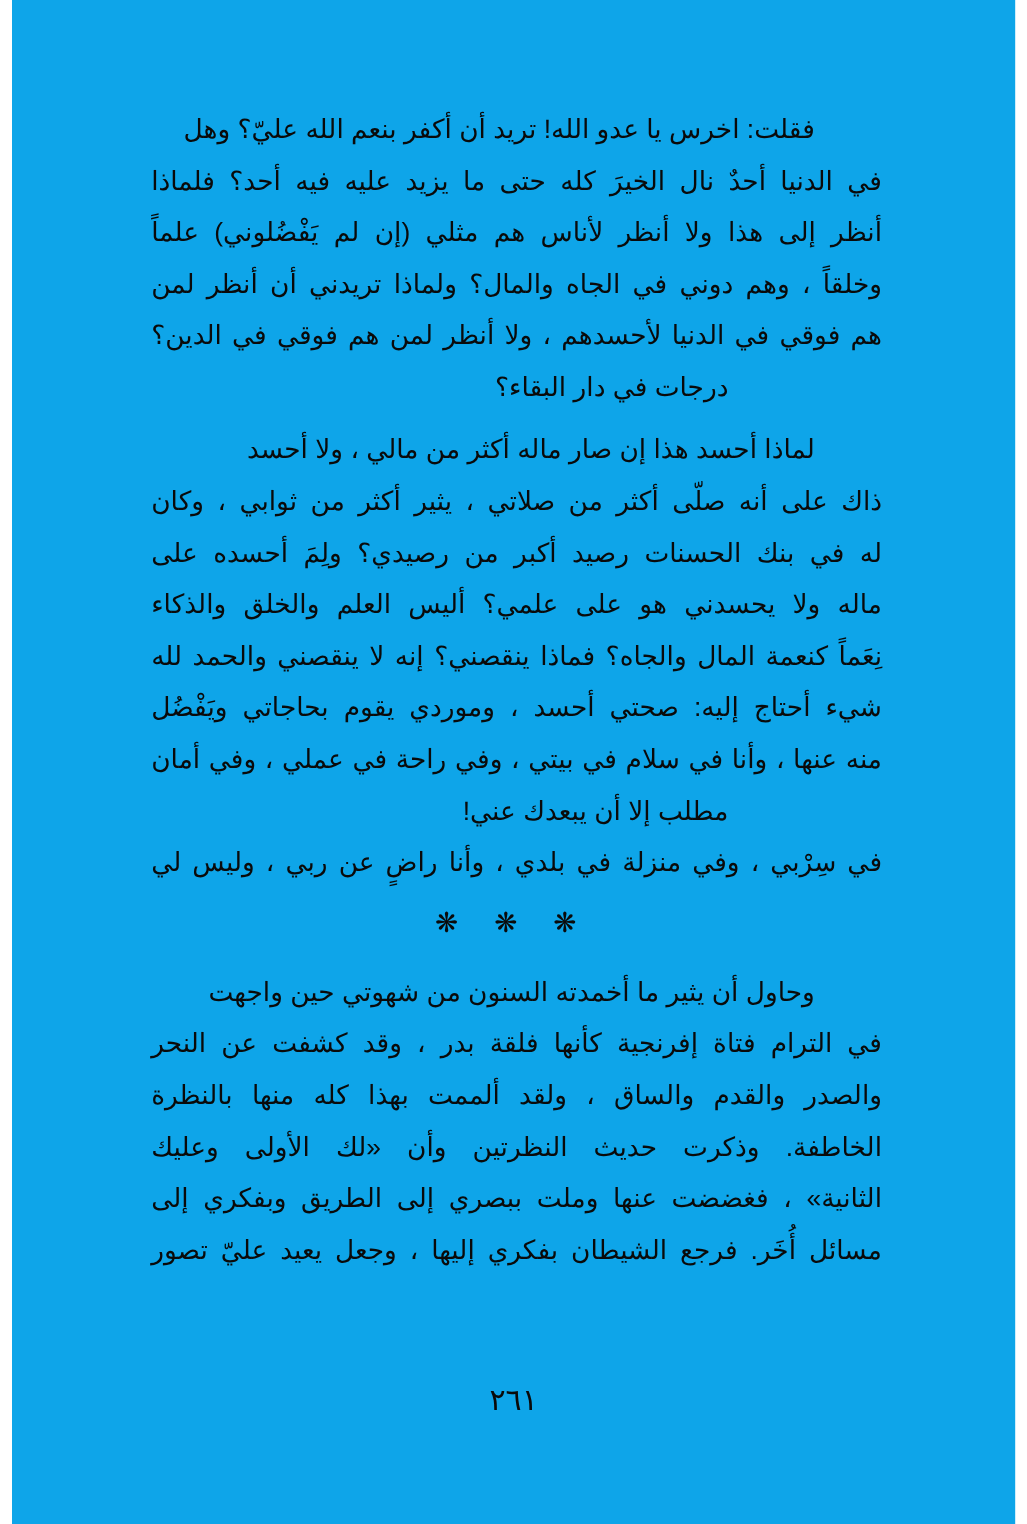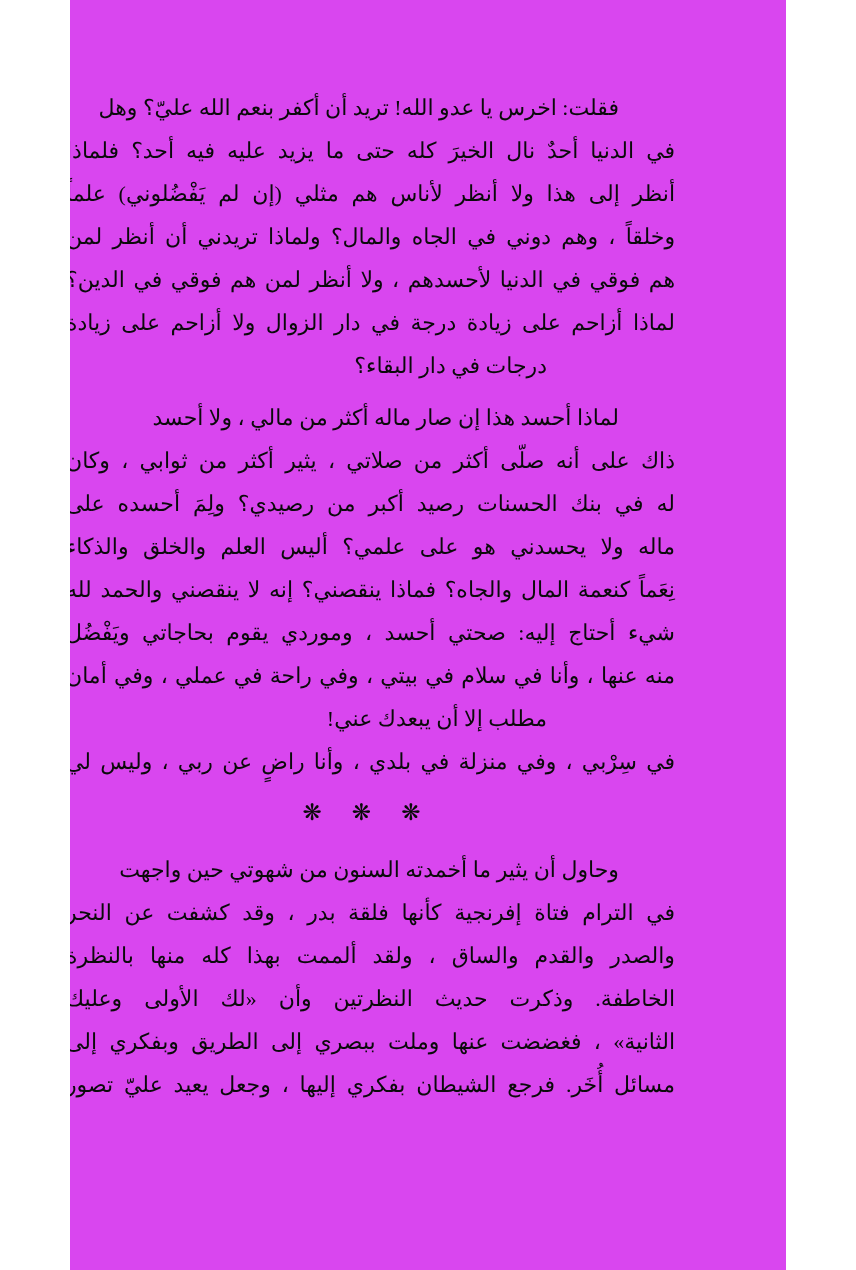--- a/index.html
+++ b/index.html
@@ -2,25 +2,25 @@
 <html lang="ar" dir="rtl"><head>
 <meta charset="utf-8">
 <style>
   html, body {
     margin: 0;
     padding: 0;
     background: #ffffff;
   }
   .page {
     position: relative;
-    width: 716px;
+    width: 836px;
     height: 1270px;
-    background: #d946ef;
+    background: #0ea5e9;
     color: #000000;
-    font-family: Liberation Serif, serif;
+    font-family: Liberation Sans, sans-serif;
     direction: rtl;
     overflow: hidden;
     margin: 0 auto;
   }
   .text-block {
     position: absolute;
     top: 86px;
     right: 111px;
     width: 645px;
   }
@@ -76,21 +76,20 @@
 <body>
 
 <div class="page">
   <div class="text-block" id="text-block">
       <div class="para">
         <div class="line open">فقلت: اخرس يا عدو الله! تريد أن أكفر بنعم الله عليّ؟ وهل</div>
         <div class="line just">في الدنيا أحدٌ نال الخيرَ كله حتى ما يزيد عليه فيه أحد؟ فلماذا</div>
         <div class="line just">أنظر إلى هذا ولا أنظر لأناس هم مثلي (إن لم يَفْضُلوني) علماً</div>
         <div class="line just">وخلقاً ، وهم دوني في الجاه والمال؟ ولماذا تريدني أن أنظر لمن</div>
         <div class="line just">هم فوقي في الدنيا لأحسدهم ، ولا أنظر لمن هم فوقي في الدين؟</div>
-        <div class="line just">لماذا أزاحم على زيادة درجة في دار الزوال ولا أزاحم على زيادة</div>
         <div class="line close">درجات في دار البقاء؟</div>
       </div>
       <div class="para">
         <div class="line open">لماذا أحسد هذا إن صار ماله أكثر من مالي ، ولا أحسد</div>
         <div class="line just">ذاك على أنه صلّى أكثر من صلاتي ، يثير أكثر من ثوابي ، وكان</div>
         <div class="line just">له في بنك الحسنات رصيد أكبر من رصيدي؟ ولِمَ أحسده على</div>
         <div class="line just">ماله ولا يحسدني هو على علمي؟ أليس العلم والخلق والذكاء</div>
         <div class="line just">نِعَماً كنعمة المال والجاه؟ فماذا ينقصني؟ إنه لا ينقصني والحمد لله</div>
         <div class="line just">شيء أحتاج إليه: صحتي أحسد ، وموردي يقوم بحاجاتي ويَفْضُل</div>
         <div class="line just">منه عنها ، وأنا في سلام في بيتي ، وفي راحة في عملي ، وفي أمان</div>
@@ -100,13 +99,14 @@
       <div class="separator"><span>❋</span><span>❋</span><span>❋</span></div>
       <div class="para">
         <div class="line open">وحاول أن يثير ما أخمدته السنون من شهوتي حين واجهت</div>
         <div class="line just">في الترام فتاة إفرنجية كأنها فلقة بدر ، وقد كشفت عن النحر</div>
         <div class="line just">والصدر والقدم والساق ، ولقد ألممت بهذا كله منها بالنظرة</div>
         <div class="line just">الخاطفة. وذكرت حديث النظرتين وأن «لك الأولى وعليك</div>
         <div class="line just">الثانية» ، فغضضت عنها وملت ببصري إلى الطريق وبفكري إلى</div>
         <div class="line just">مسائل أُخَر. فرجع الشيطان بفكري إليها ، وجعل يعيد عليّ تصور</div>
       </div>
     </div>
+  <div class="page-number">٢٦١</div>
 </div>
 
 </body></html>

